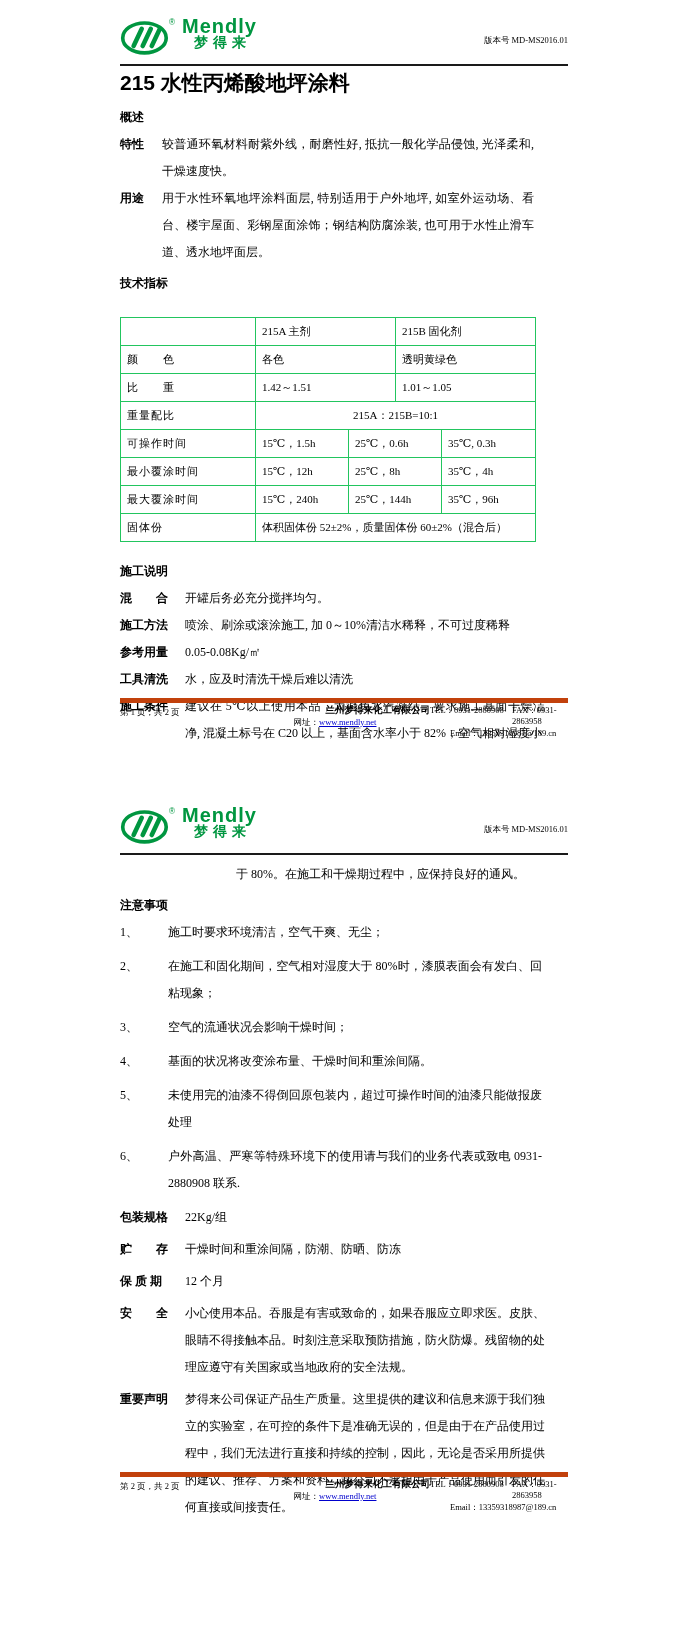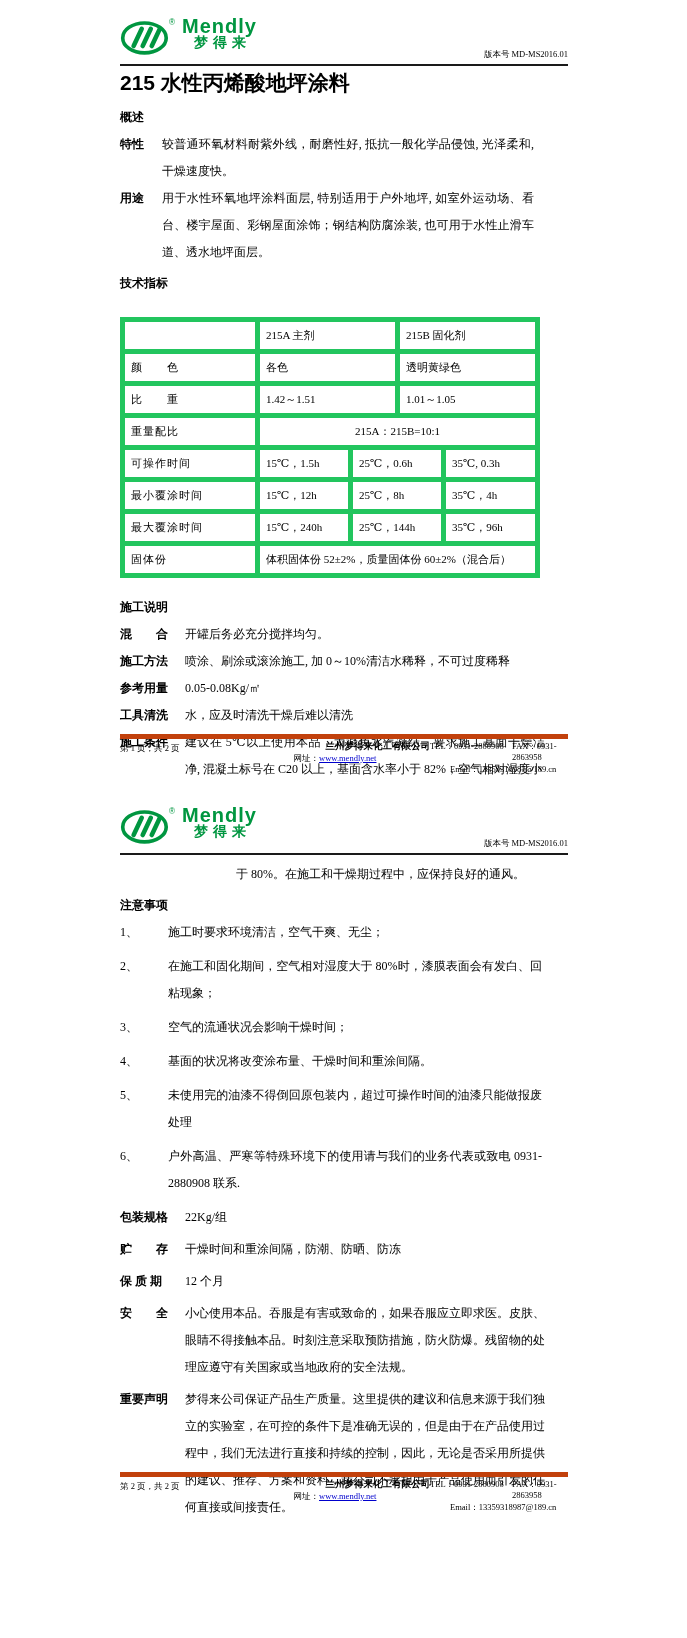--- a/index.html
+++ b/index.html
@@ -16,32 +16,32 @@
 
   
   .doc-header{position:relative;padding-top:16px;height:48px;border-bottom:2px solid #1a1a1a;}
   .logo-row{display:flex;align-items:flex-start;}
   .logo-mark{width:58px;height:42px;flex:0 0 auto;}
   .logo-texts{margin-left:4px;margin-top:1px;}
   .logo-name{font-family:"Liberation Sans","DejaVu Sans",sans-serif;font-weight:bold;
     color:#009640;font-size:20px;line-height:18px;letter-spacing:1px;}
   .logo-cn{font-family:"Liberation Sans","DejaVu Sans",sans-serif;font-weight:bold;
     color:#009640;font-size:14px;line-height:15px;letter-spacing:5px;margin-left:12px;}
-  .version{position:absolute;right:0;bottom:3px;font-size:8.5px;color:#000;}
+  .version{position:absolute;right:0;bottom:17px;font-size:8.5px;color:#000;}
 
   
   .doc-title{font-family:"Liberation Sans","DejaVu Sans",sans-serif;
     font-weight:bold;font-size:21px;line-height:26px;margin:4px 0 8px 0;}
   .para-row{display:flex;line-height:27px;}
   .para-label{flex:0 0 34px;font-weight:bold;}
   .para-text{flex:0 0 372px;margin-left:8px;text-align:justify;}
   .sec-heading{font-weight:bold;line-height:27px;margin-top:4px;}
 
   table.tech{border-collapse:collapse;margin-top:20px;width:415px;table-layout:fixed;}
-  table.tech td{border:5px solid #22c55e;height:25px;padding:1px 6px;font-size:11px;
+  table.tech td{border:1px solid #22c55e;height:25px;padding:1px 6px;font-size:11px;
     overflow:hidden;white-space:nowrap;}
   table.tech td.c{text-align:center;}
   table.tech td.lbl{letter-spacing:1px;}
 
   .constr{margin-top:16px;}
   .kv-row{display:flex;line-height:27px;}
   .kv-label{flex:0 0 62px;font-weight:bold;white-space:pre;}
   .kv-text{flex:0 0 360px;margin-left:3px;text-align:justify;}
 
   

